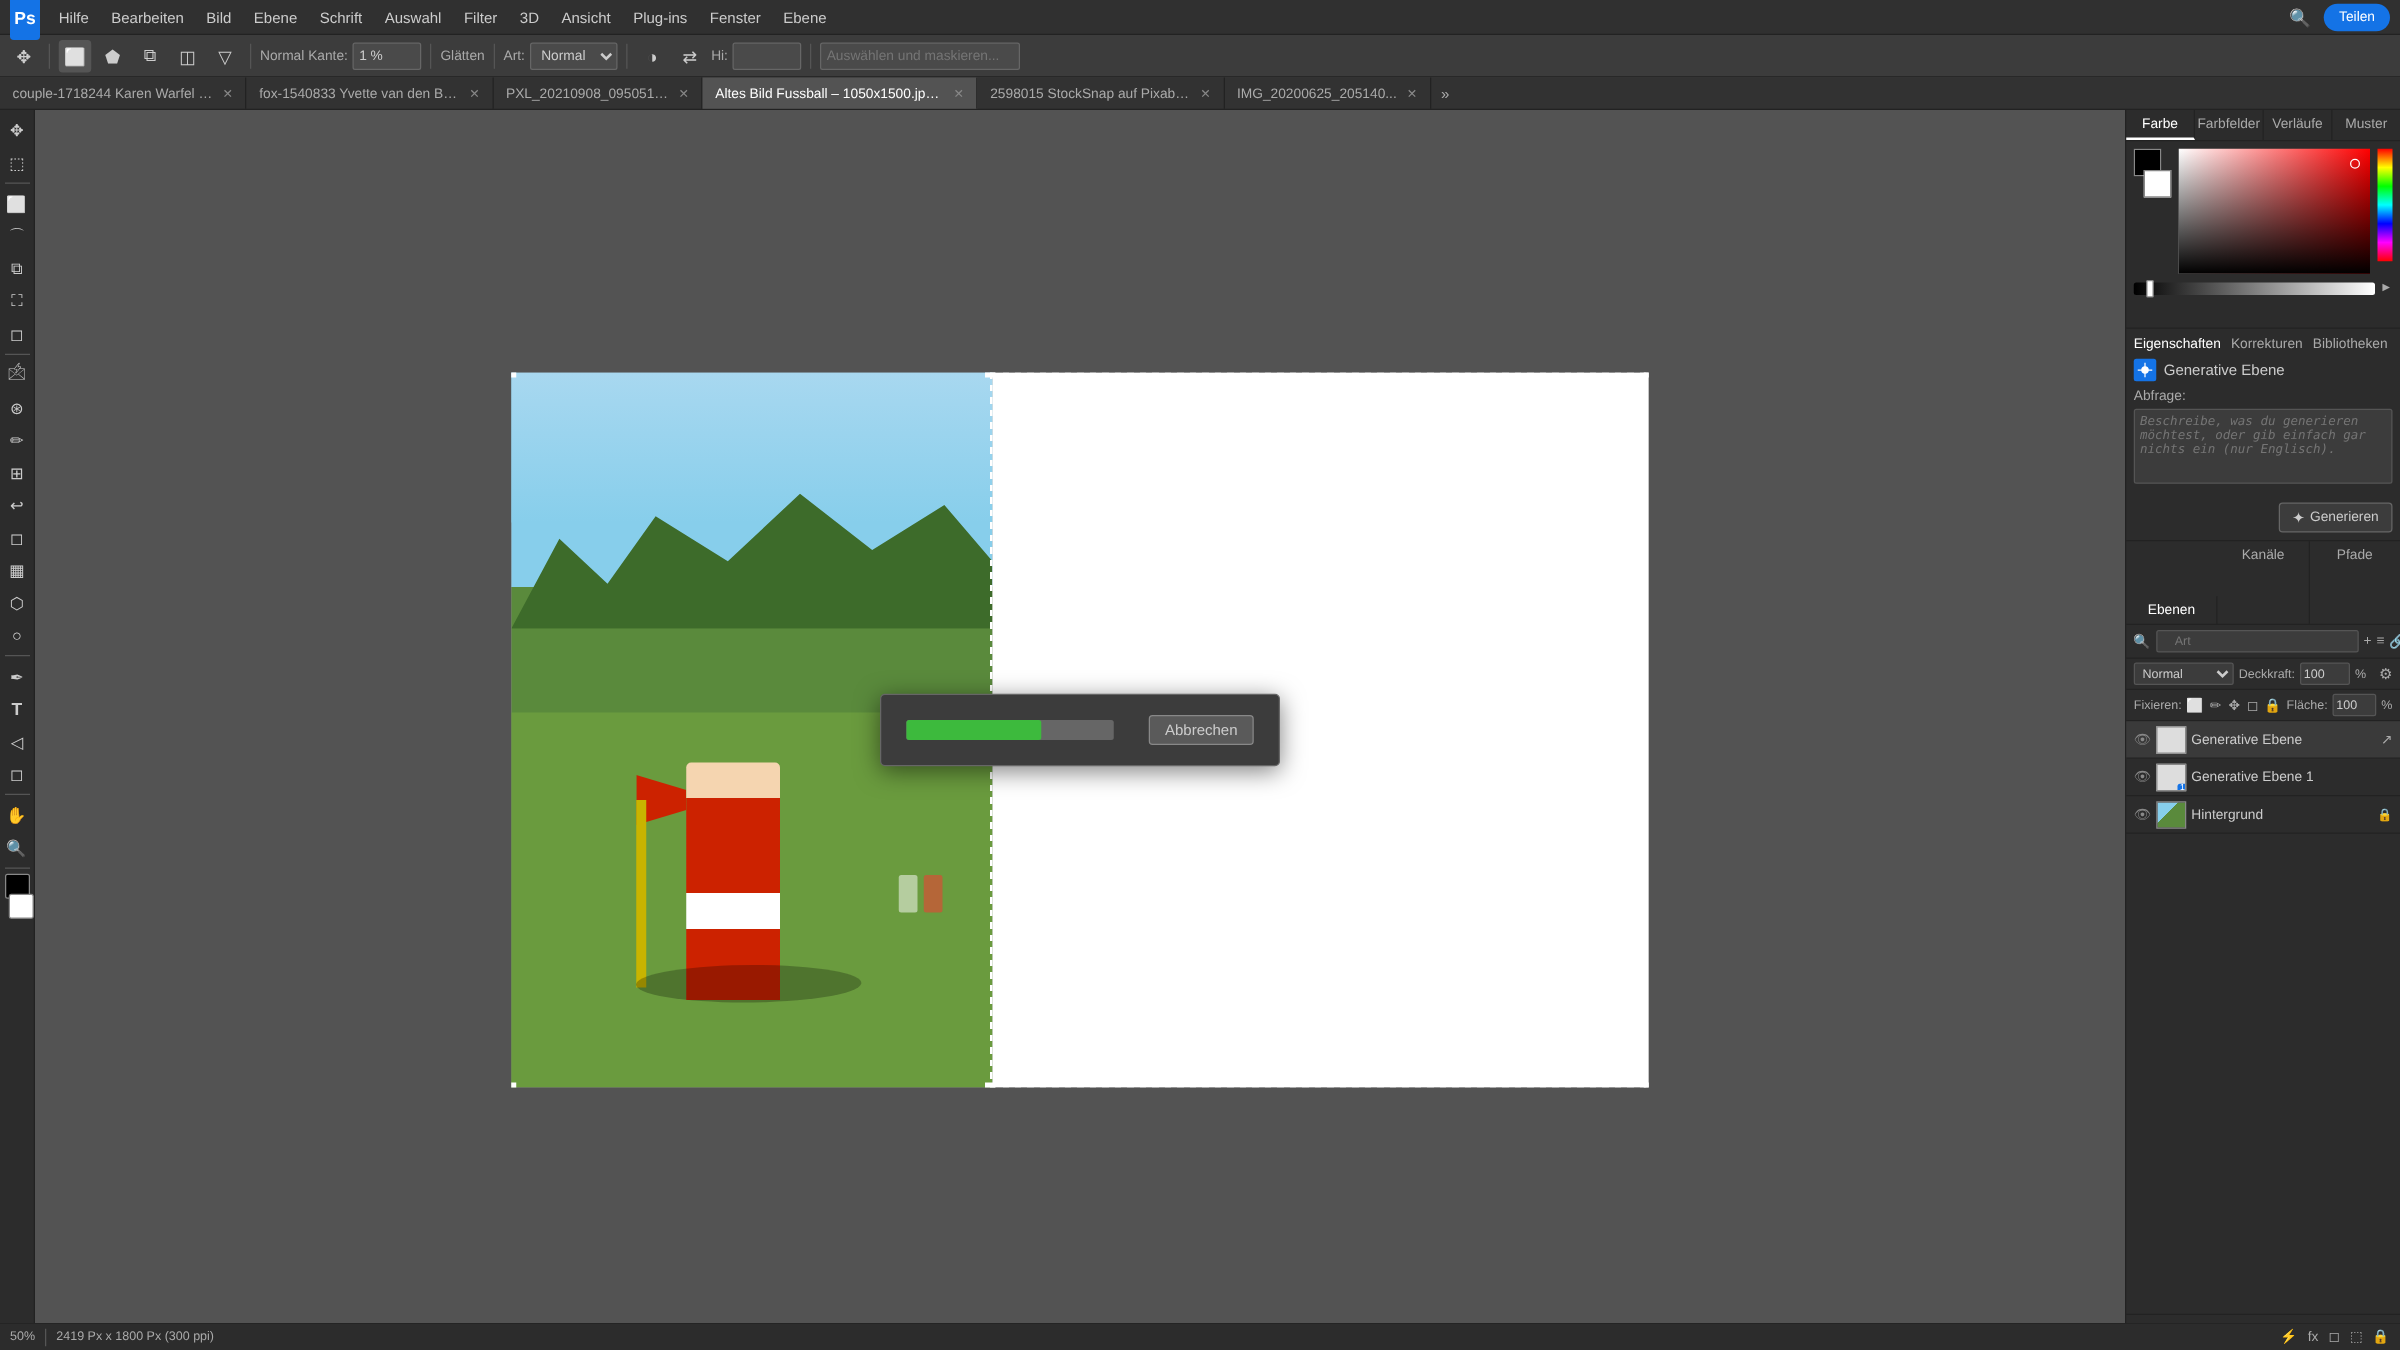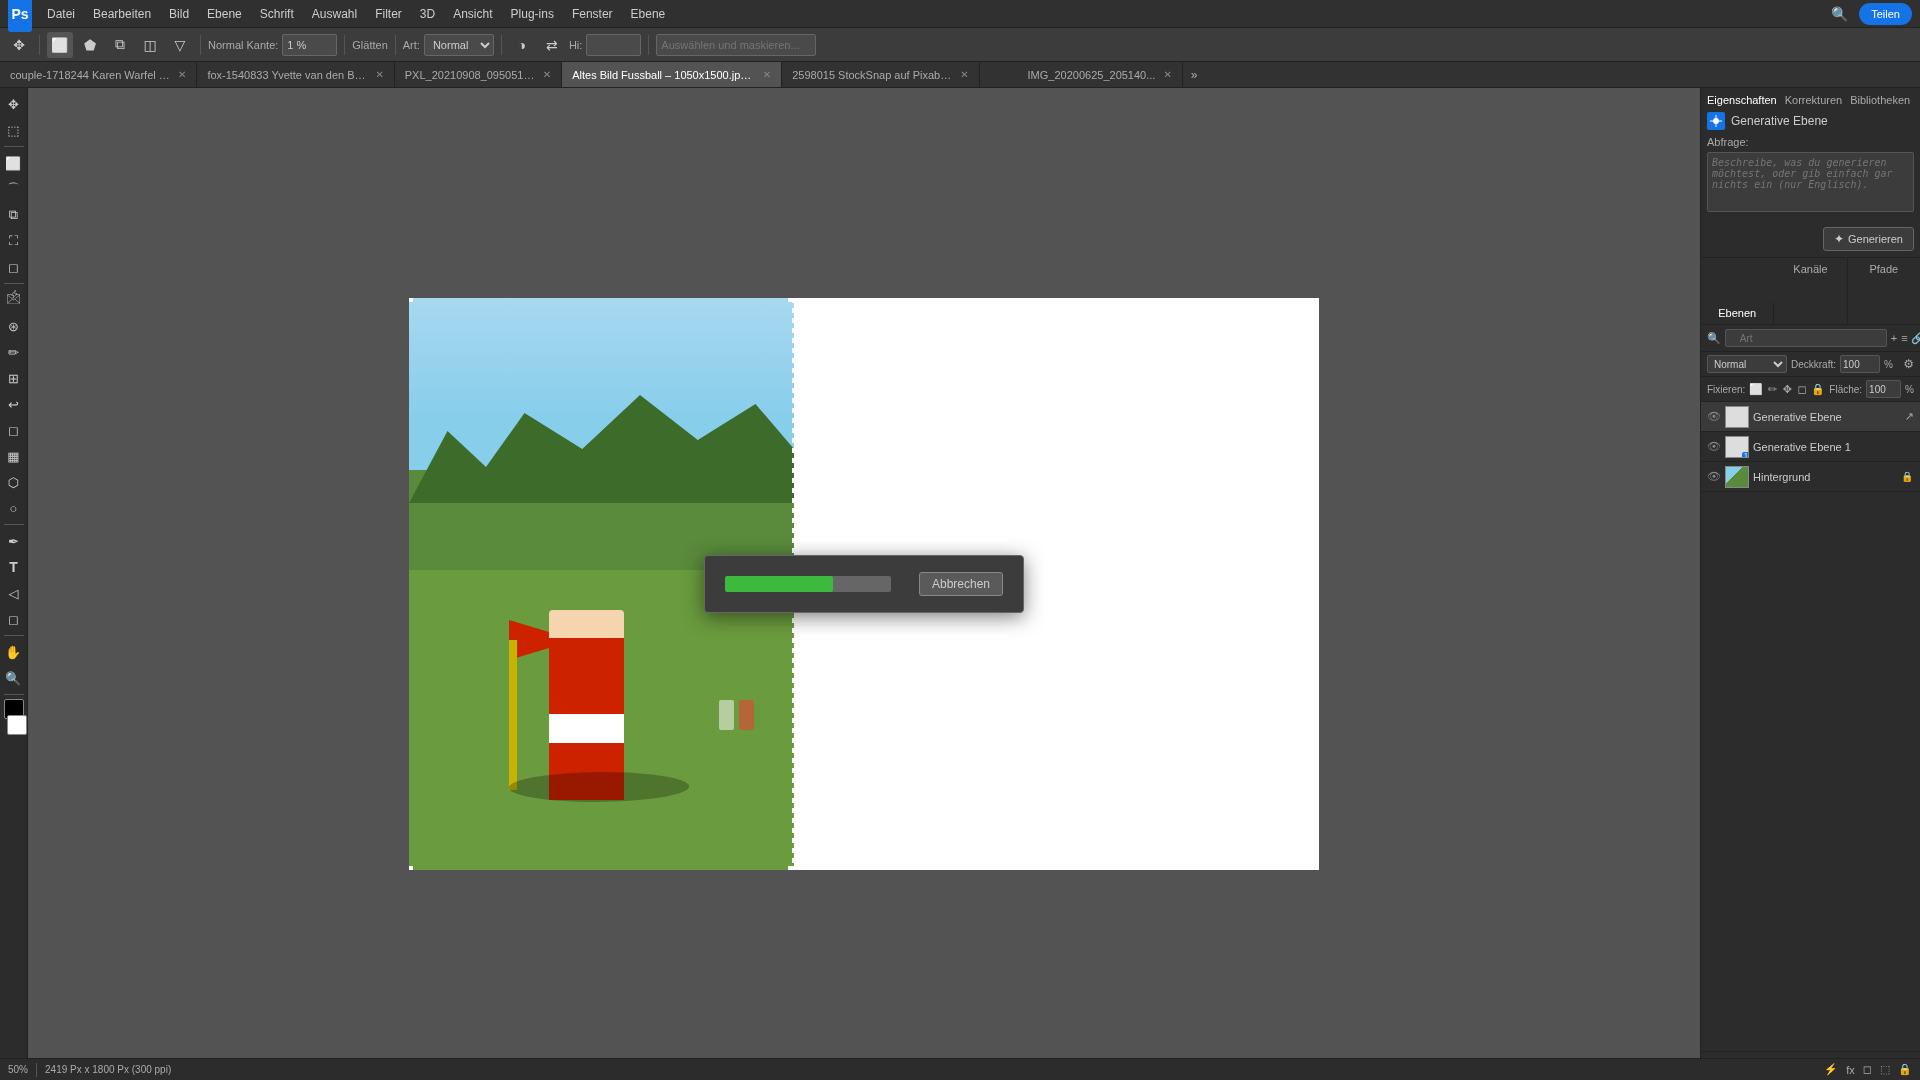--- a/index.html
+++ b/index.html
@@ -201,21 +201,21 @@
 
     
     .layers-bottom { display: flex; align-items: center; justify-content: flex-end; padding: 4px 6px; border-top: 1px solid #222; gap: 4px; margin-top: auto; }
     .layers-bottom-btn { width: 20px; height: 20px; display: flex; align-items: center; justify-content: center; color: #888; cursor: pointer; font-size: 13px; border-radius: 2px; }
   </style>
 </head>
 <body>
 
 <div id="menu-bar">
   <div class="app-icon">Ps</div>
-  <div class="menu-item">Datei</div>
+  <div class="menu-item">Hilfe</div>
   <div class="menu-item">Bearbeiten</div>
   <div class="menu-item">Bild</div>
   <div class="menu-item">Ebene</div>
   <div class="menu-item">Schrift</div>
   <div class="menu-item">Auswahl</div>
   <div class="menu-item">Filter</div>
   <div class="menu-item">3D</div>
   <div class="menu-item">Ansicht</div>
   <div class="menu-item">Plug-ins</div>
   <div class="menu-item">Fenster</div>
@@ -269,21 +269,21 @@
   </div>
   <div class="tab active">
     <span style="overflow:hidden;text-overflow:ellipsis;max-width:250px;display:block;">Altes Bild Fussball – 1050x1500.jpg bei 50% (Generative Ebene 1, RGB/8#)</span>
     <span class="tab-close">✕</span>
   </div>
   <div class="tab">
     <span style="overflow:hidden;text-overflow:ellipsis;max-width:160px;display:block;">2598015 StockSnap auf Pixabay.jpg</span>
     <span class="tab-close">✕</span>
   </div>
   <div class="tab">
-    <span style="overflow:hidden;text-overflow:ellipsis;max-width:130px;display:block;margin-left:38px;">IMG_20200625_205140...</span>
+    <span style="overflow:hidden;text-overflow:ellipsis;max-width:130px;display:block;">IMG_20200625_205140...</span>
     <span class="tab-close">✕</span>
   </div>
   <div class="tab-more">»</div>
 </div>
 
 <div id="main-layout">
 
   <div id="left-toolbox">
     <div class="tool-icon">✥</div>
     <div class="tool-icon">⬚</div>
@@ -358,20 +358,46 @@
         <div id="progress-bar-container">
           <div id="progress-bar-fill"></div>
         </div>
         <button class="progress-cancel-btn">Abbrechen</button>
       </div>
     </div>
   </div>
 
   <div id="right-panel">
 
+    <div id="color-panel">
+      <div class="panel-tabs">
+        <div class="panel-tab active">Farbe</div>
+        <div class="panel-tab">Farbfelder</div>
+        <div class="panel-tab">Verläufe</div>
+        <div class="panel-tab">Muster</div>
+      </div>
+      <div class="color-picker-area">
+        <div class="color-squares">
+          <div class="color-square-fg"></div>
+          <div class="color-square-bg"></div>
+        </div>
+        <div class="color-spectrum" style="flex:1;height:100px;position:relative;background:linear-gradient(to right,#fff,#ff0000);">
+          <div class="color-spectrum-overlay"></div>
+          <div class="color-spectrum-cursor"></div>
+        </div>
+        <div class="color-hue-strip"></div>
+      </div>
+
+      <div style="padding:0 6px;display:flex;align-items:center;gap:4px;">
+        <div style="flex:1;height:10px;background:linear-gradient(to right,#000,#fff);border-radius:2px;position:relative;">
+          <div style="position:absolute;left:5%;top:-2px;width:6px;height:14px;background:#fff;border:1px solid #888;border-radius:1px;"></div>
+        </div>
+        <span style="font-size:10px;color:#aaa;">►</span>
+      </div>
+    </div>
 
     <div id="properties-panel" style="padding:6px;border-bottom:1px solid #222;">
       <div class="props-tabs">
         <div class="props-tab active">Eigenschaften</div>
         <div class="props-tab">Korrekturen</div>
         <div class="props-tab">Bibliotheken</div>
       </div>
       <div class="gen-ebene-header">
         <div class="gen-ebene-icon">
           <svg width="12" height="12" viewBox="0 0 12 12">

